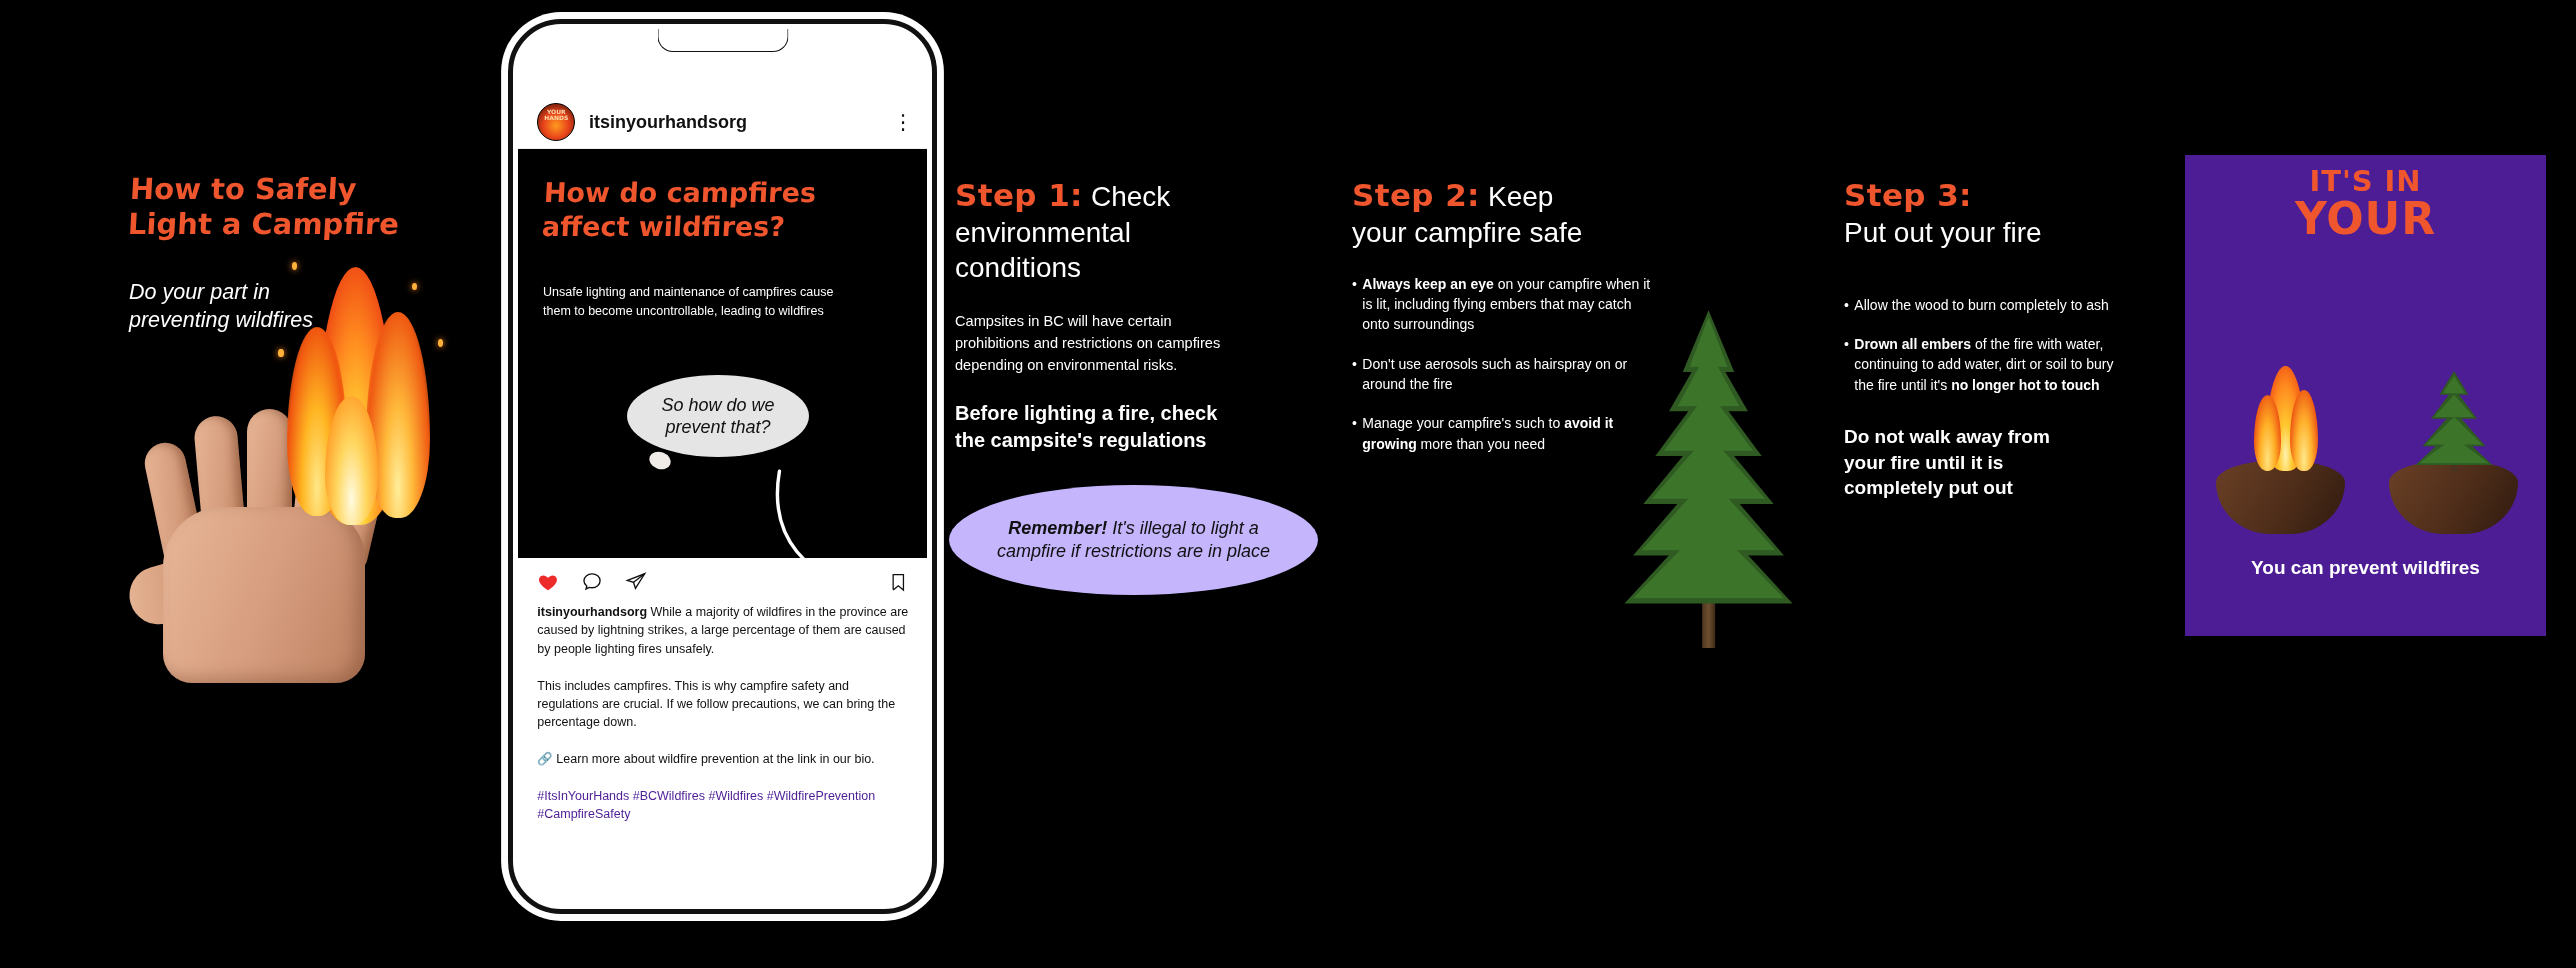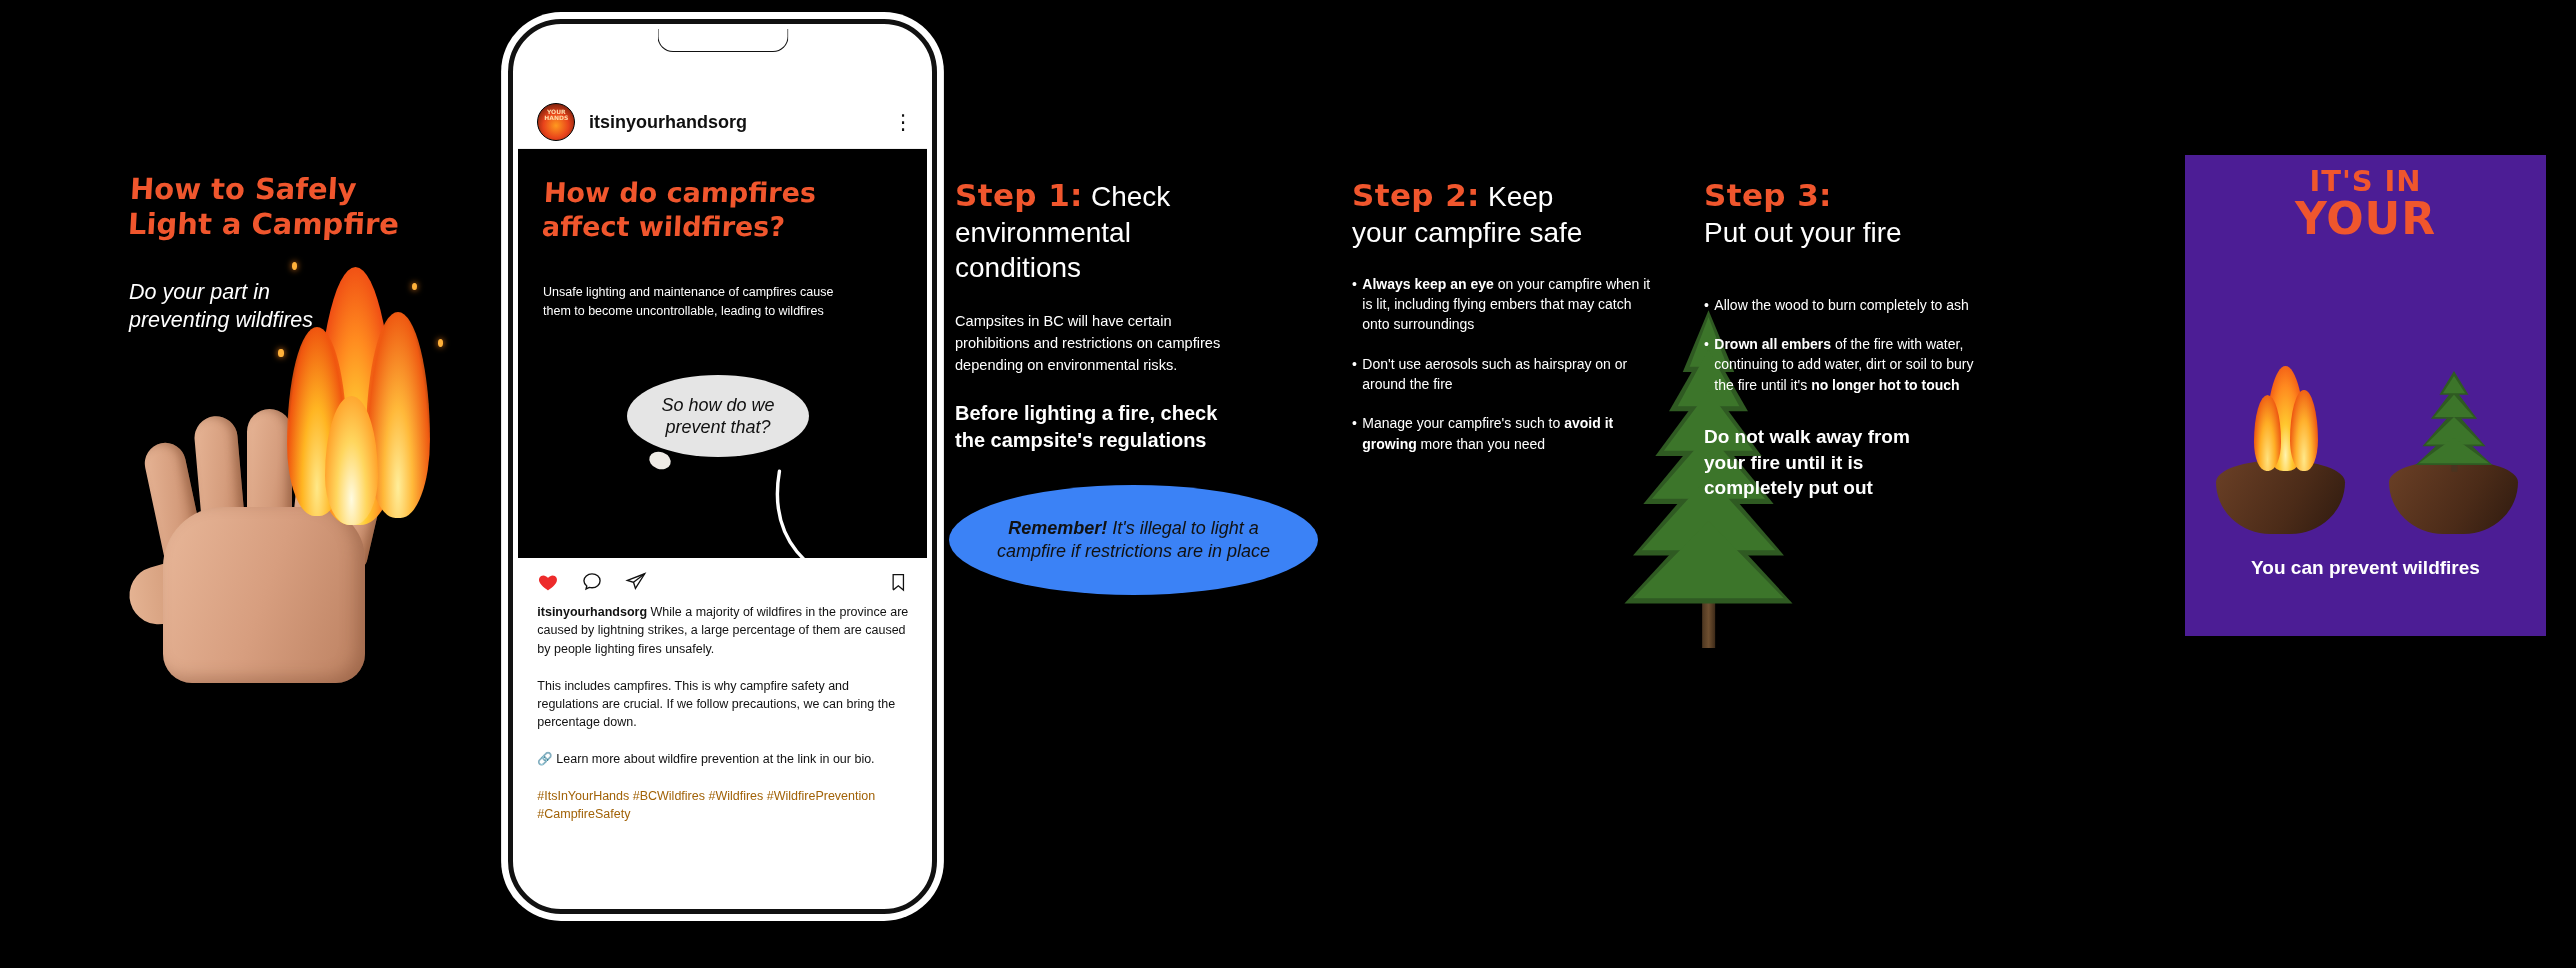--- a/index.html
+++ b/index.html
@@ -163,21 +163,21 @@
     color: #111;
   }
   .ig-ic { margin-right: 22px; display:inline-flex; align-items:center; }
   #ig-caption {
     position: absolute; left: 0; top: 574px; width: 409px;
     padding: 0 19px; box-sizing: border-box; color: #111;
     font-size: 12.5px; line-height: 1.45;
   }
   #ig-caption p { margin: 0 0 19px 0; }
   #ig-caption .uname { font-weight: bold; }
-  #ig-caption .tags { color: #a16207; }
+  #ig-caption .tags { color: #4c1d95; }
 
   
   #bubble1 {
     position: absolute; left: 627px; top: 375px;
     width: 182px; height: 82px;
     background: #e5e5e5;
     border-radius: 50%;
     display: flex; align-items: center; justify-content: center;
     text-align: center;
     color: #111; font-style: italic; font-size: 18px; line-height: 1.25;
@@ -202,41 +202,41 @@
     font-family: "DejaVu Sans", sans-serif;
     color: #f0562d; font-weight: bold; font-size: 31px;
     letter-spacing: 0.4px;
   }
   .step-rest { color: #fff; font-weight: normal; font-size: 28px; }
   .body-sm { font-size: 14.6px; line-height: 1.5; margin-top: 26px; }
   .body-bold { font-size: 20px; line-height: 1.35; font-weight: bold; margin-top: 24px; }
   #bubble2 {
     position: absolute; left: 949px; top: 485px;
     width: 369px; height: 110px;
-    background: #3b82f6; color: #111;
+    background: #c4b5fd; color: #111;
     border-radius: 50%;
     display: flex; align-items: center; justify-content: center;
     text-align: center; padding: 0 29px; box-sizing: border-box;
     font-style: italic; font-size: 18px; line-height: 1.3;
   }
   #bubble2 b { font-style: italic; }
 
   
   #panel4 { left: 1352px; top: 176px; width: 309px; }
   .bullets { margin-top: 24px; }
   .bullet {
     font-size: 14px; line-height: 1.45; margin-bottom: 19px;
     padding-left: 10.3px; position: relative;
   }
   .bullet:before {
     content: "\2022"; position: absolute; left: 0; top: 0;
   }
 
   
-  #panel5 { left: 1704px; top: 176px; width: 292px; }
+  #panel5 { left: 1844px; top: 176px; width: 292px; }
   #tree { position: absolute; left: 1597px; top: 305px; width: 223px; height: 343px; }
   #trunk {
     position: absolute; left: 50%; transform: translateX(-50%);
     bottom: 0; width: 13.7px; height: 52px;
     background: linear-gradient(90deg,#4c3620,#6e4f30,#3d2a18);
   }
 
   
   #poster {
     position: absolute; left: 2185px; top: 155px;

